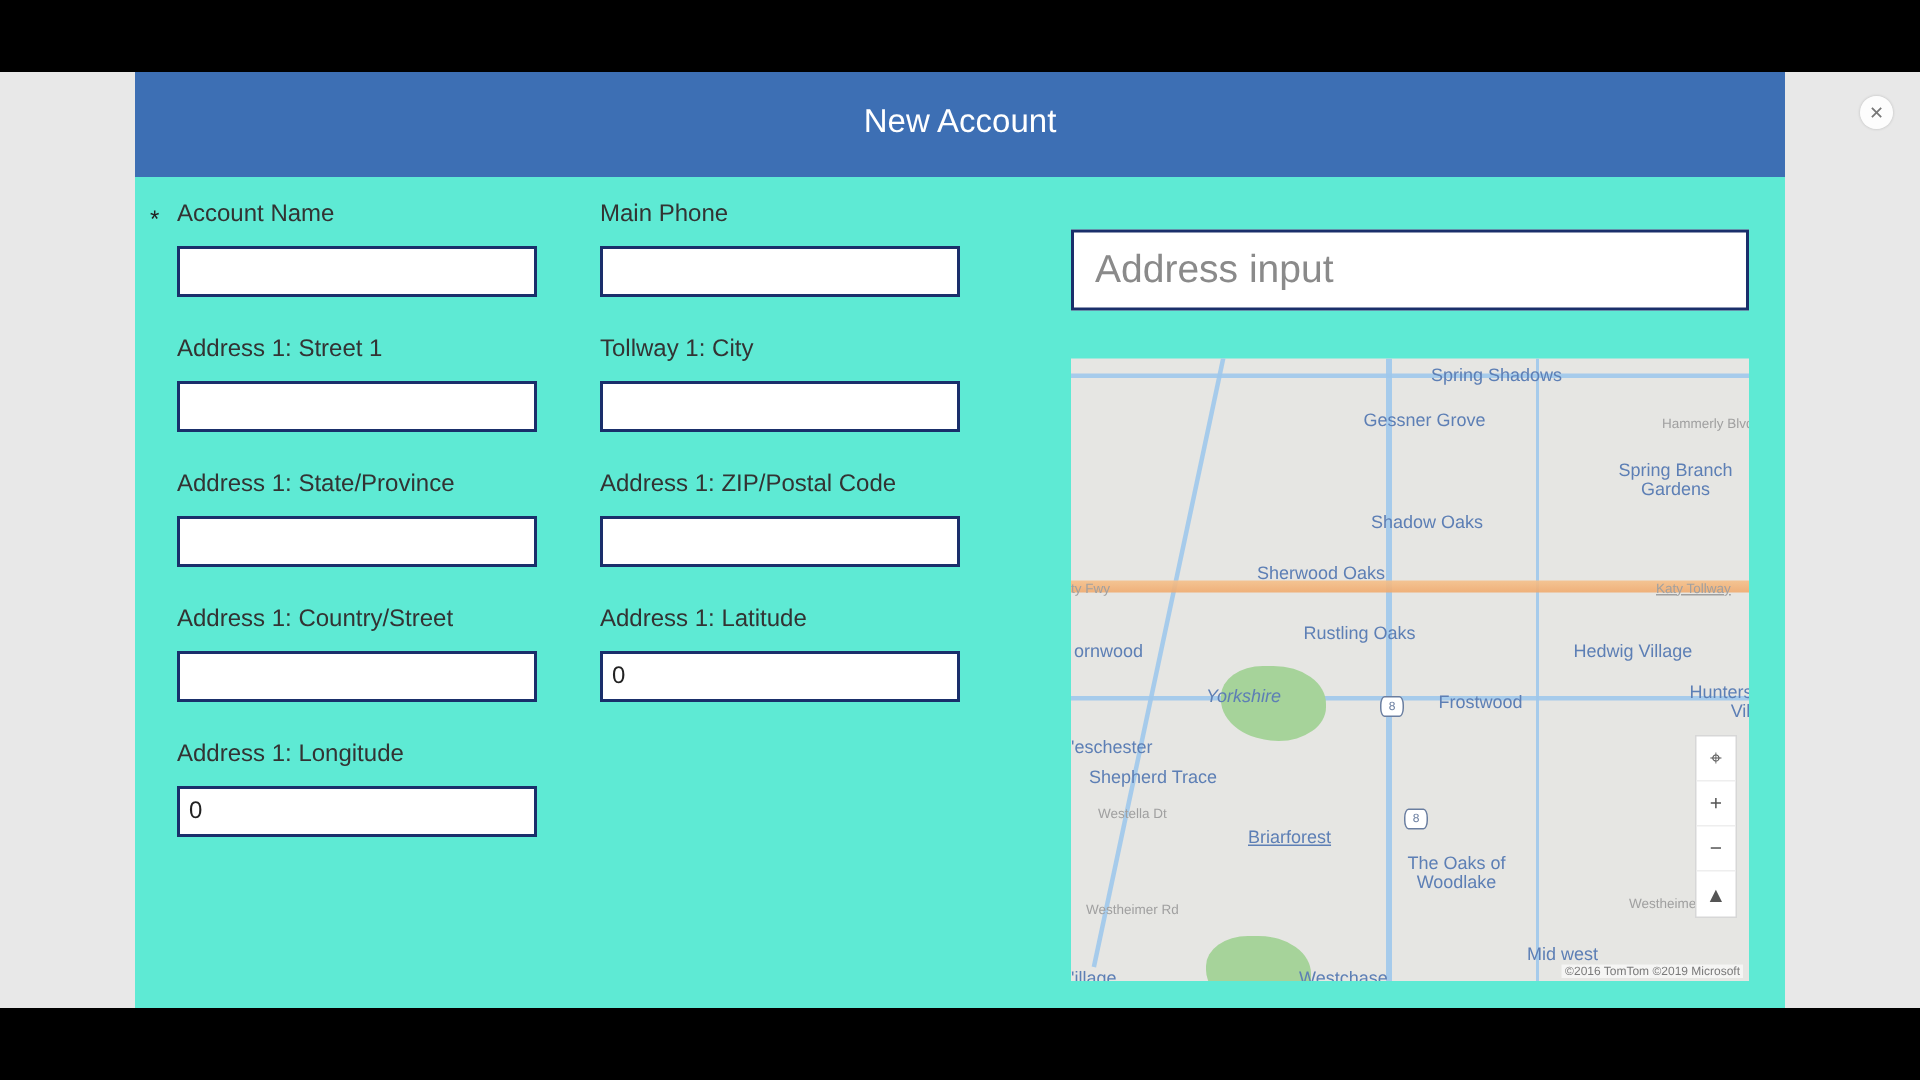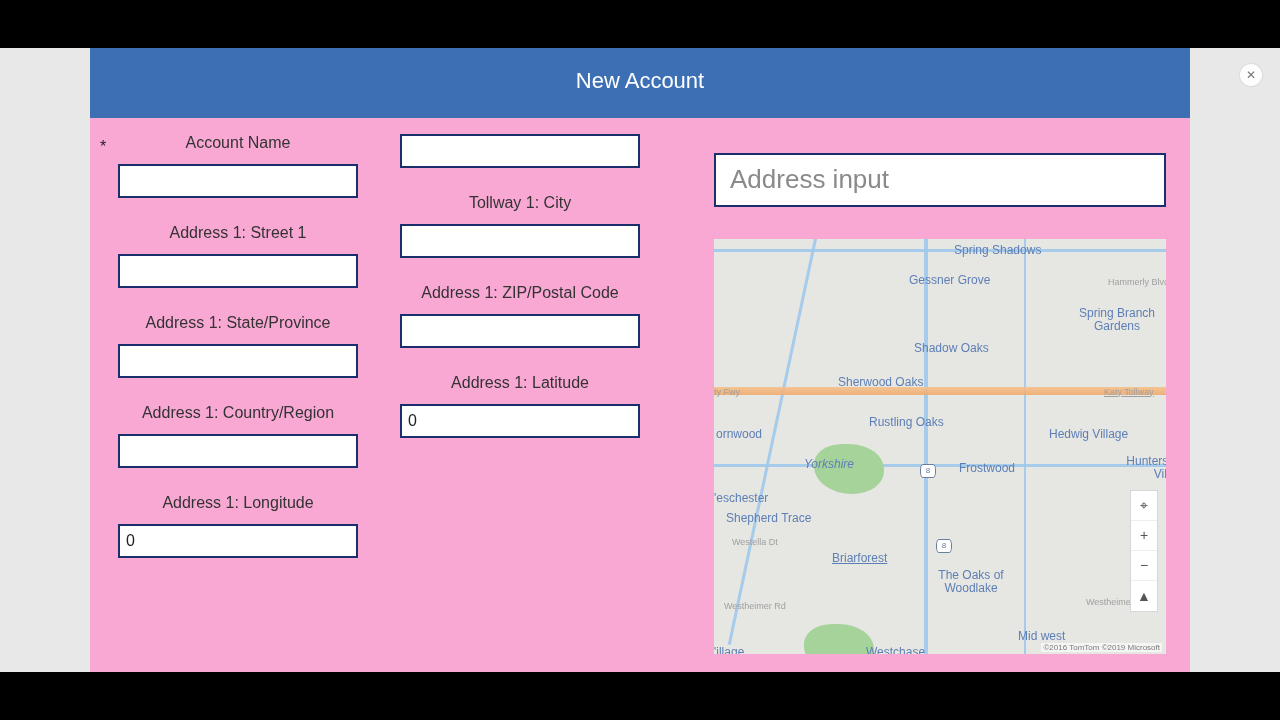--- a/index.html
+++ b/index.html
@@ -22,21 +22,21 @@
     top: 48px; bottom: 48px; left: 0; right: 0;
     background: #e8e8e8;
   }
 
   .dialog {
     position: absolute;
     left: 90px;
     right: 90px;
     top: 0;
     bottom: 0;
-    background: #f9a8d4;
+    background: #5eead4;
   }
 
   .dialog-header {
     background: #3d6fb4;
     color: #fff;
     font-size: 22px;
     text-align: center;
     padding: 20px 0 24px 0;
   }
 
@@ -78,21 +78,20 @@
   .col {
     display: flex;
     flex-direction: column;
     gap: 26px;
   }
 
   .field-label {
     font-size: 16px;
     color: #333;
     margin-bottom: 12px;
-    text-align: center;
   }
 
   .field-input {
     width: 240px;
     height: 34px;
     border: 2px solid #1a2f6b;
     padding: 2px 6px;
     font-size: 16px;
     color: #222;
     background: #fff;
@@ -245,34 +244,35 @@
             <div class="field-label">Address 1: Street 1</div>
             <input class="field-input" value="" style="">
           </div>
 
           <div>
             <div class="field-label">Address 1: State/Province</div>
             <input class="field-input" value="" style="">
           </div>
 
           <div>
-            <div class="field-label">Address 1: Country/Region</div>
+            <div class="field-label">Address 1: Country/Street</div>
             <input class="field-input" value="" style="">
           </div>
 
           <div>
             <div class="field-label">Address 1: Longitude</div>
             <input class="field-input" value="0" style="">
           </div>
 
         </div>
 
         <div class="col">
 
           <div>
+            <div class="field-label">Main Phone</div>
             <input class="field-input" value="" style="">
           </div>
 
           <div>
             <div class="field-label">Tollway 1: City</div>
             <input class="field-input" value="" style="">
           </div>
 
           <div>
             <div class="field-label">Address 1: ZIP/Postal Code</div>

